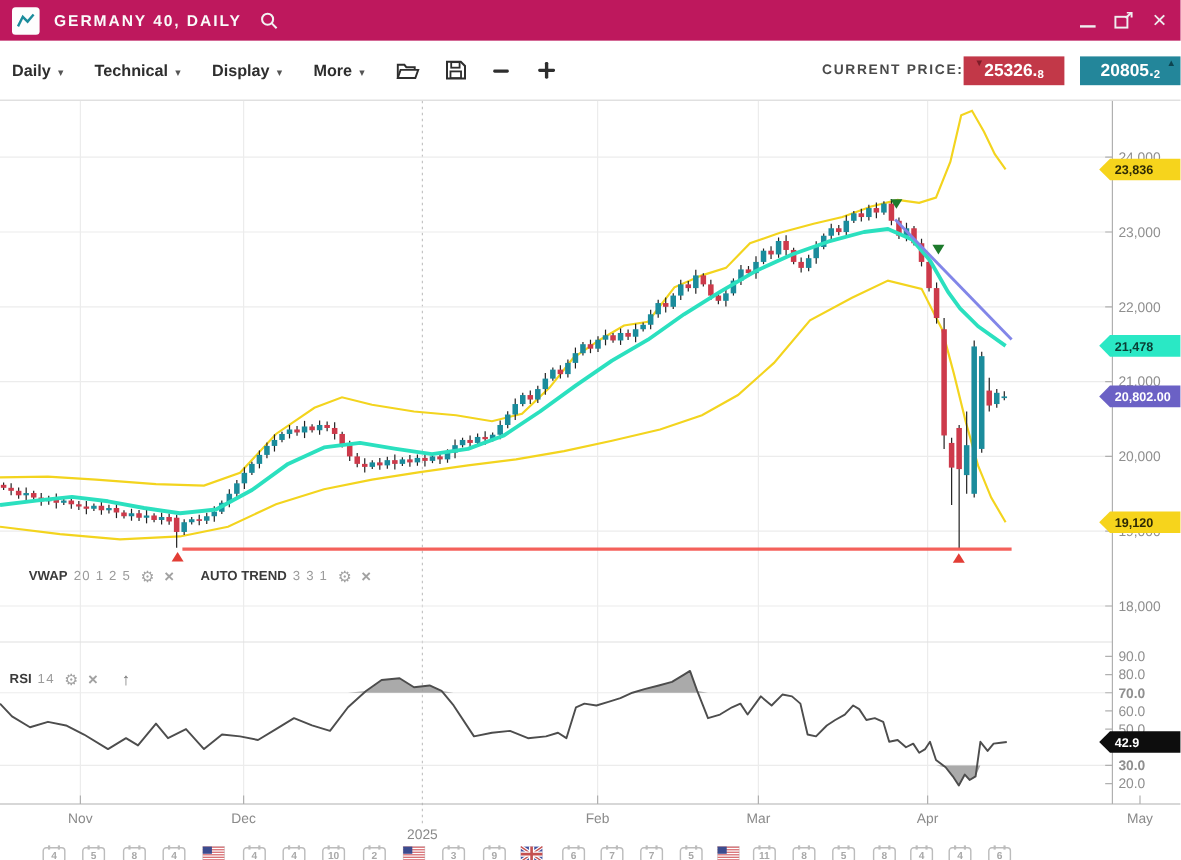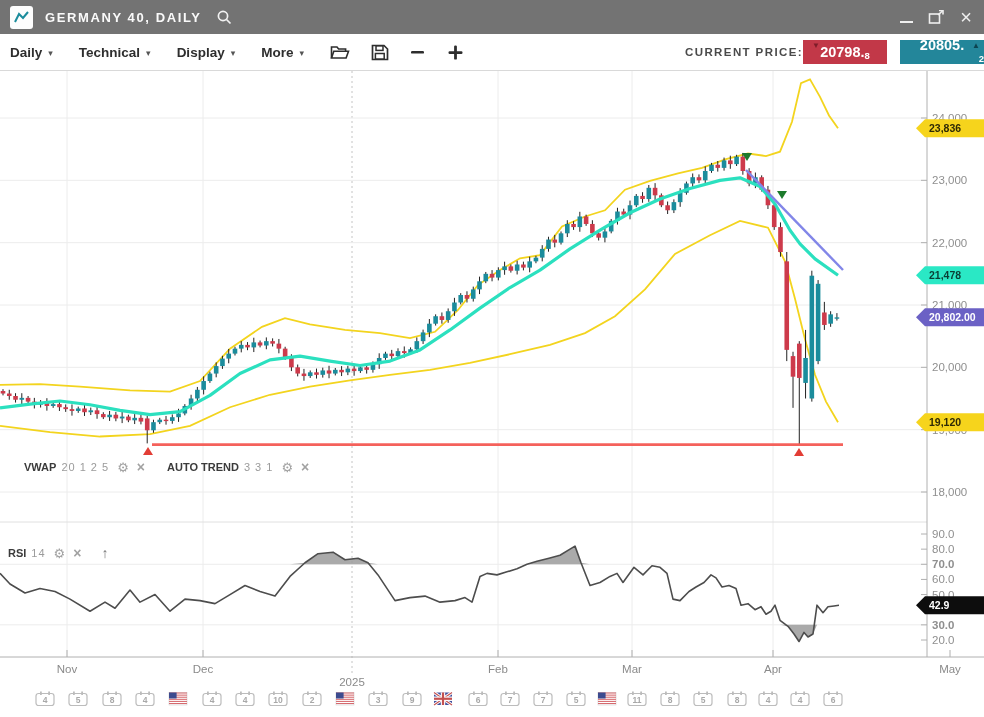--- a/index.html
+++ b/index.html
@@ -1,37 +1,37 @@
 <!DOCTYPE html>
 <html><head>
 <meta charset="utf-8">
 <style>
   html,body{margin:0;padding:0;background:#fff;font-family:"Liberation Sans",sans-serif;}
   #app{width:984px;height:717px;overflow:hidden;position:relative;background:#fff;}
   
-  .titlebar{height:34px;background:#737373;display:flex;align-items:center;padding:0 10px;box-sizing:border-box;color:#fff;}
+  .titlebar{height:34px;background:#be185d;display:flex;align-items:center;padding:0 10px;box-sizing:border-box;color:#fff;}
   .logo{width:23px;height:23px;background:#fdfdfd;border-radius:3px;display:flex;align-items:center;justify-content:center;margin-right:12px;}
   .tb-title{font-size:13px;font-weight:bold;letter-spacing:1.6px;color:#fafafa;}
   .tb-search{margin-left:14px;display:flex;align-items:center;cursor:pointer;}
   .tb-spacer{flex:1;}
   .tb-ctl{display:flex;align-items:center;gap:15px;margin-right:2px;}
   .tb-min{width:13px;height:9px;border-bottom:2px solid #efefef;cursor:pointer;}
   .tb-close{font-size:20px;line-height:18px;color:#efefef;cursor:pointer;font-weight:400;}
   
-  .toolbar{height:37px;background:#fff;border-bottom:1px solid #d9d9d9;display:flex;align-items:center;padding:0 0 0 10px;box-sizing:border-box;}
+  .toolbar{height:50px;background:#fff;border-bottom:1px solid #d9d9d9;display:flex;align-items:center;padding:0 0 0 10px;box-sizing:border-box;}
   .menu{display:flex;align-items:center;margin-right:26px;cursor:pointer;}
   .menu .lbl{font-size:13.5px;font-weight:bold;color:#2e2e2e;}
   .menu .caret{font-size:9px;color:#555;margin-left:6px;padding-top:2px;}
   .tool-ico{margin-right:21px;cursor:pointer;display:flex;align-items:center;}
   .cp-wrap{margin-left:auto;display:flex;align-items:center;height:100%;}
   .cp-label{font-size:11.5px;font-weight:bold;letter-spacing:1.4px;color:#4a4a4a;}
   .px-box{width:84px;height:24px;display:flex;align-items:center;justify-content:center;color:#fff;font-weight:bold;font-size:14.5px;position:relative;cursor:pointer;}
   .px-box .frac{font-size:9.5px;align-self:flex-end;padding-bottom:3px;}
   .px-bid{background:#c23848;margin-right:13px;}
-  .px-ask{background:#23869a;flex-direction:column;}
+  .px-ask{background:#23869a;}
   .px-arr{position:absolute;font-size:8px;top:1px;}
   .px-bid .px-arr{left:9px;color:#7d1d29;}
   .px-ask .px-arr{right:4px;color:#0d4450;}
   
   .chart{position:relative;width:984px;height:640px;}
   .chart svg.main{position:absolute;left:0;top:0;}
   .ind-row{position:absolute;display:flex;align-items:center;z-index:5;white-space:nowrap;}
   .ind-name{font-size:11px;font-weight:bold;color:#3b3b3b;margin-right:5px;}
   .ind-params{font-size:11px;color:#9b9b9b;margin-right:8px;letter-spacing:1px;}
   .ind-gear{font-size:13px;color:#a2a2a2;margin-right:8px;cursor:pointer;line-height:1;}
@@ -109,21 +109,21 @@
     <span class="tool-ico">
       <svg width="17" height="17" viewBox="0 0 17 17">
         <rect x="1.5" y="7.2" width="14" height="2.8" rx="1.2" fill="#2e2e2e"></rect>
         <rect x="7.1" y="1.6" width="2.8" height="14" rx="1.2" fill="#2e2e2e"></rect>
       </svg>
     </span>
     <span class="cp-wrap">
       <span class="cp-label">CURRENT PRICE:</span>
       <span class="px-box px-bid">
         <span class="px-arr">▼</span>
-        <span>20798.</span>
+        <span>25326.</span>
           <span class="frac">8</span>
       </span>
       <span class="px-box px-ask">
         <span>20805.</span>
           <span class="frac">2</span>
         <span class="px-arr">▲</span>
       </span>
     </span>
   </div>
 

